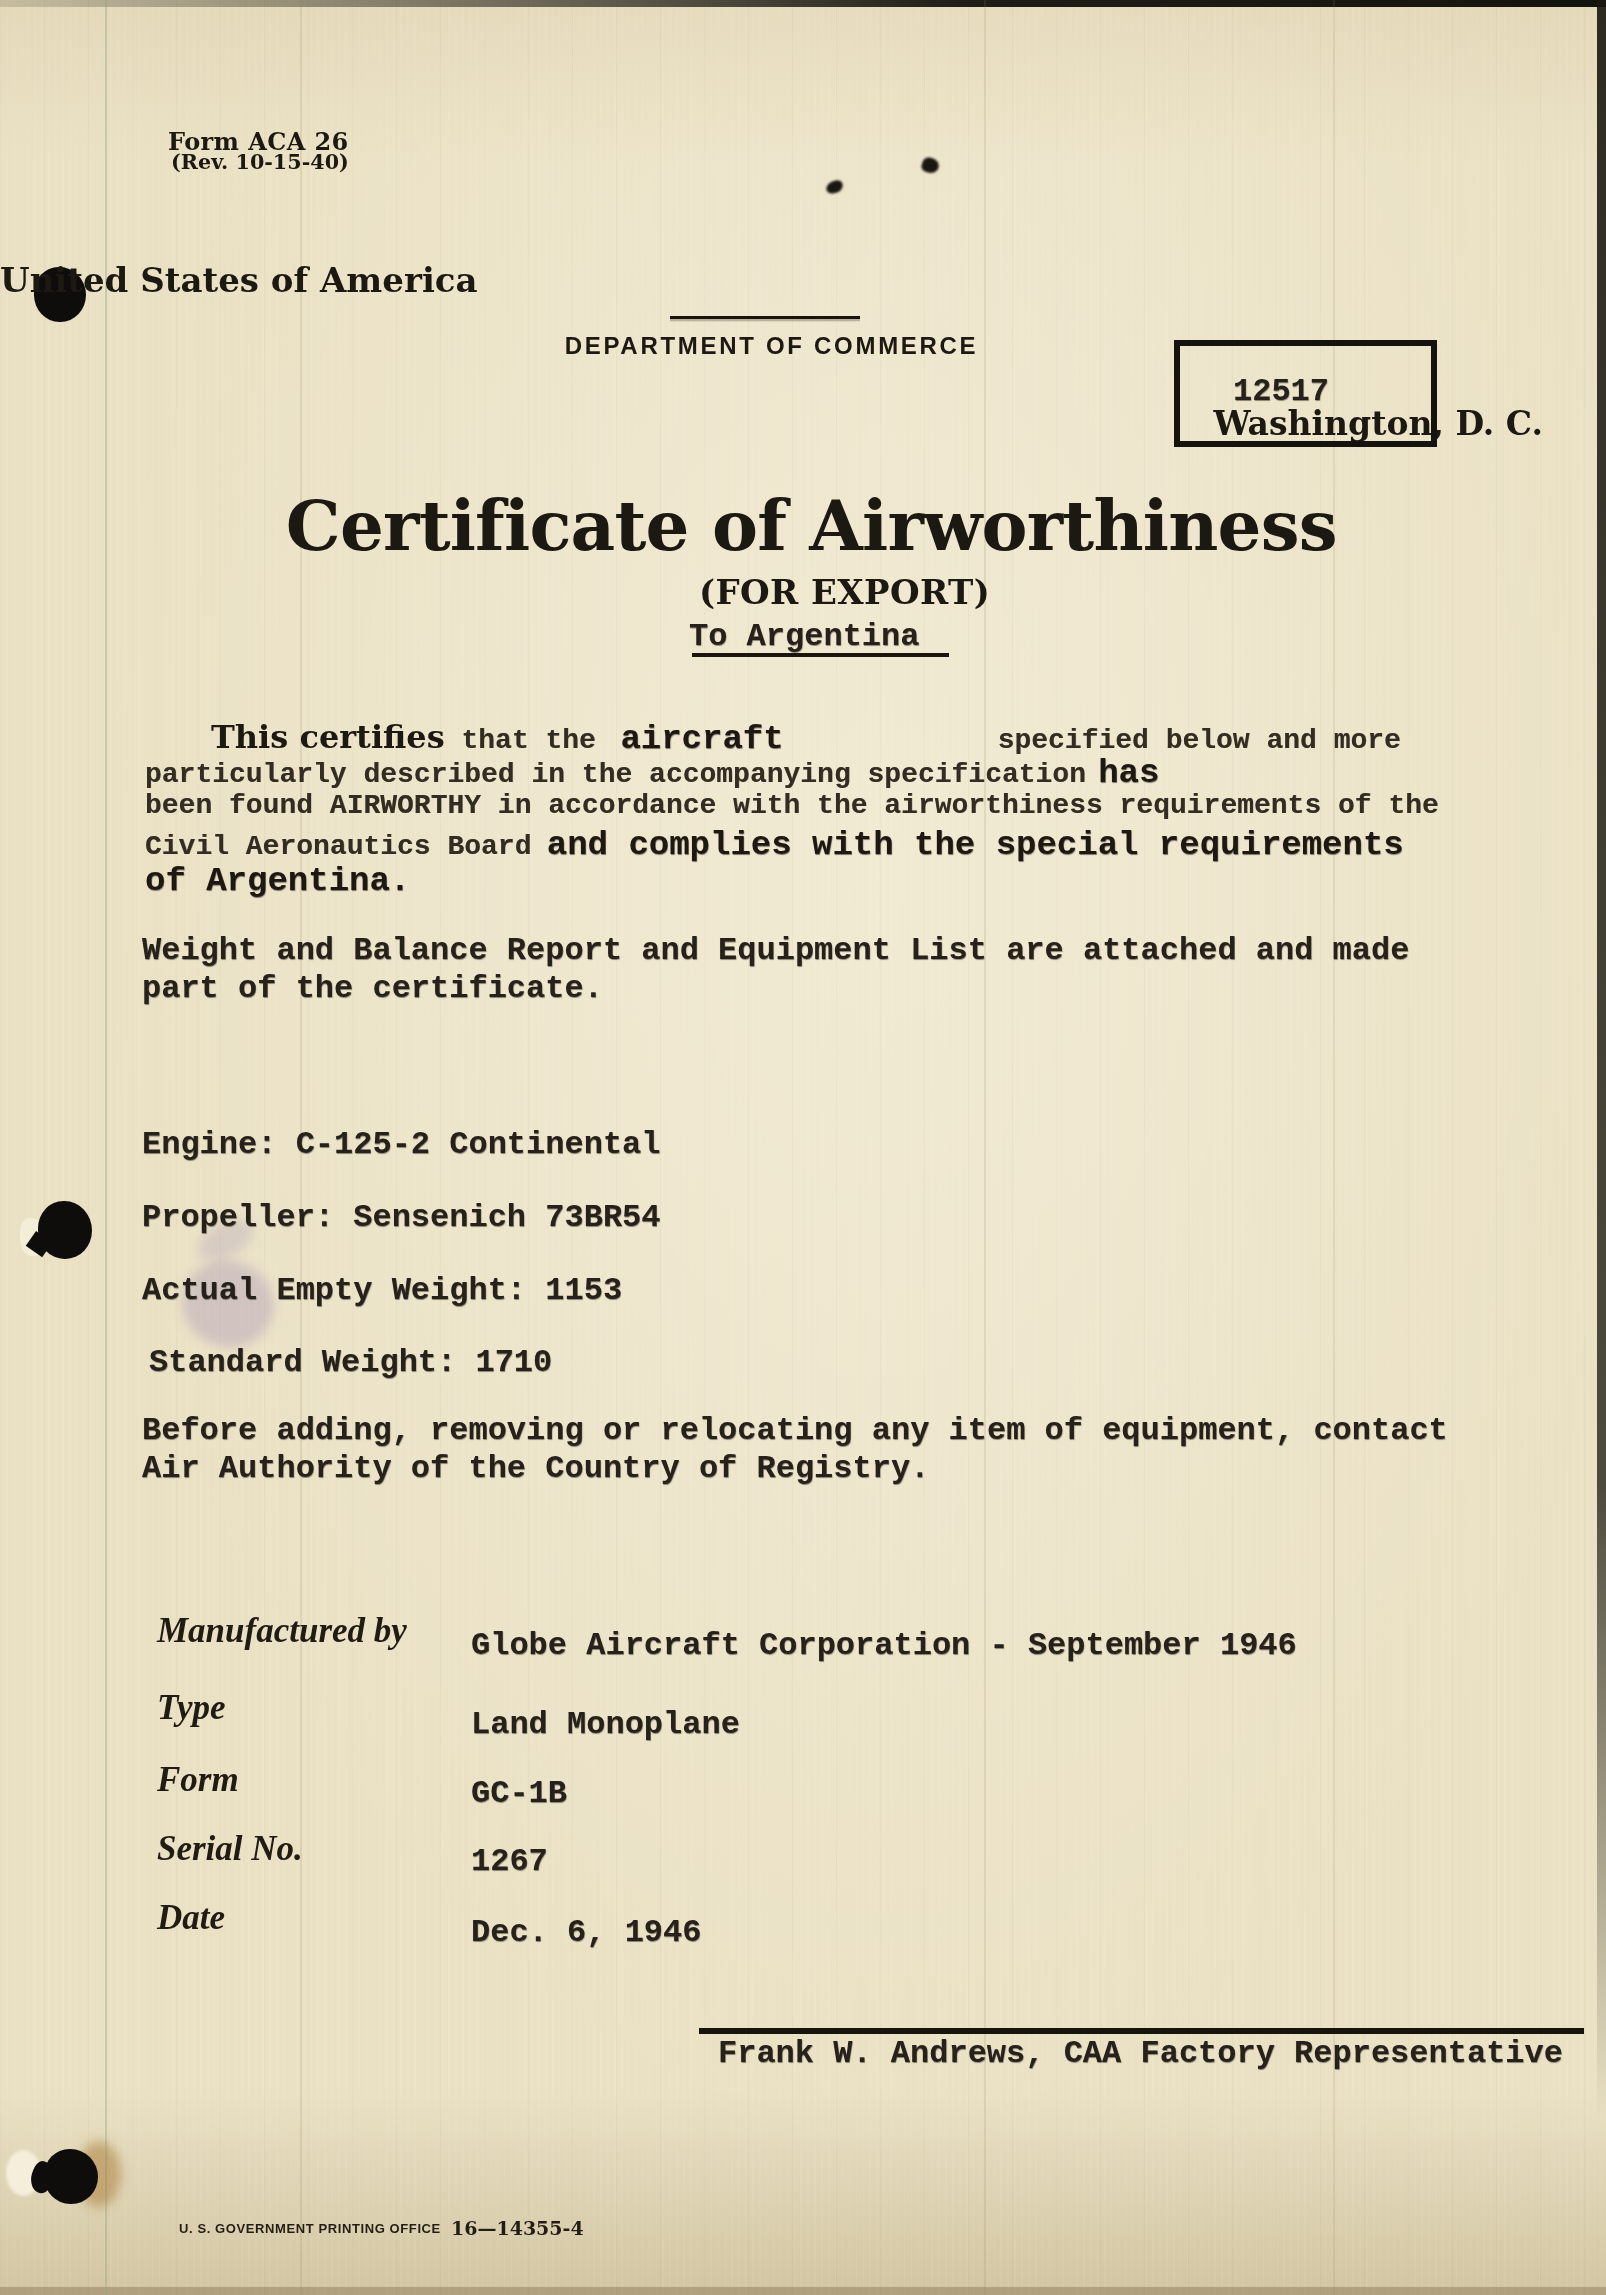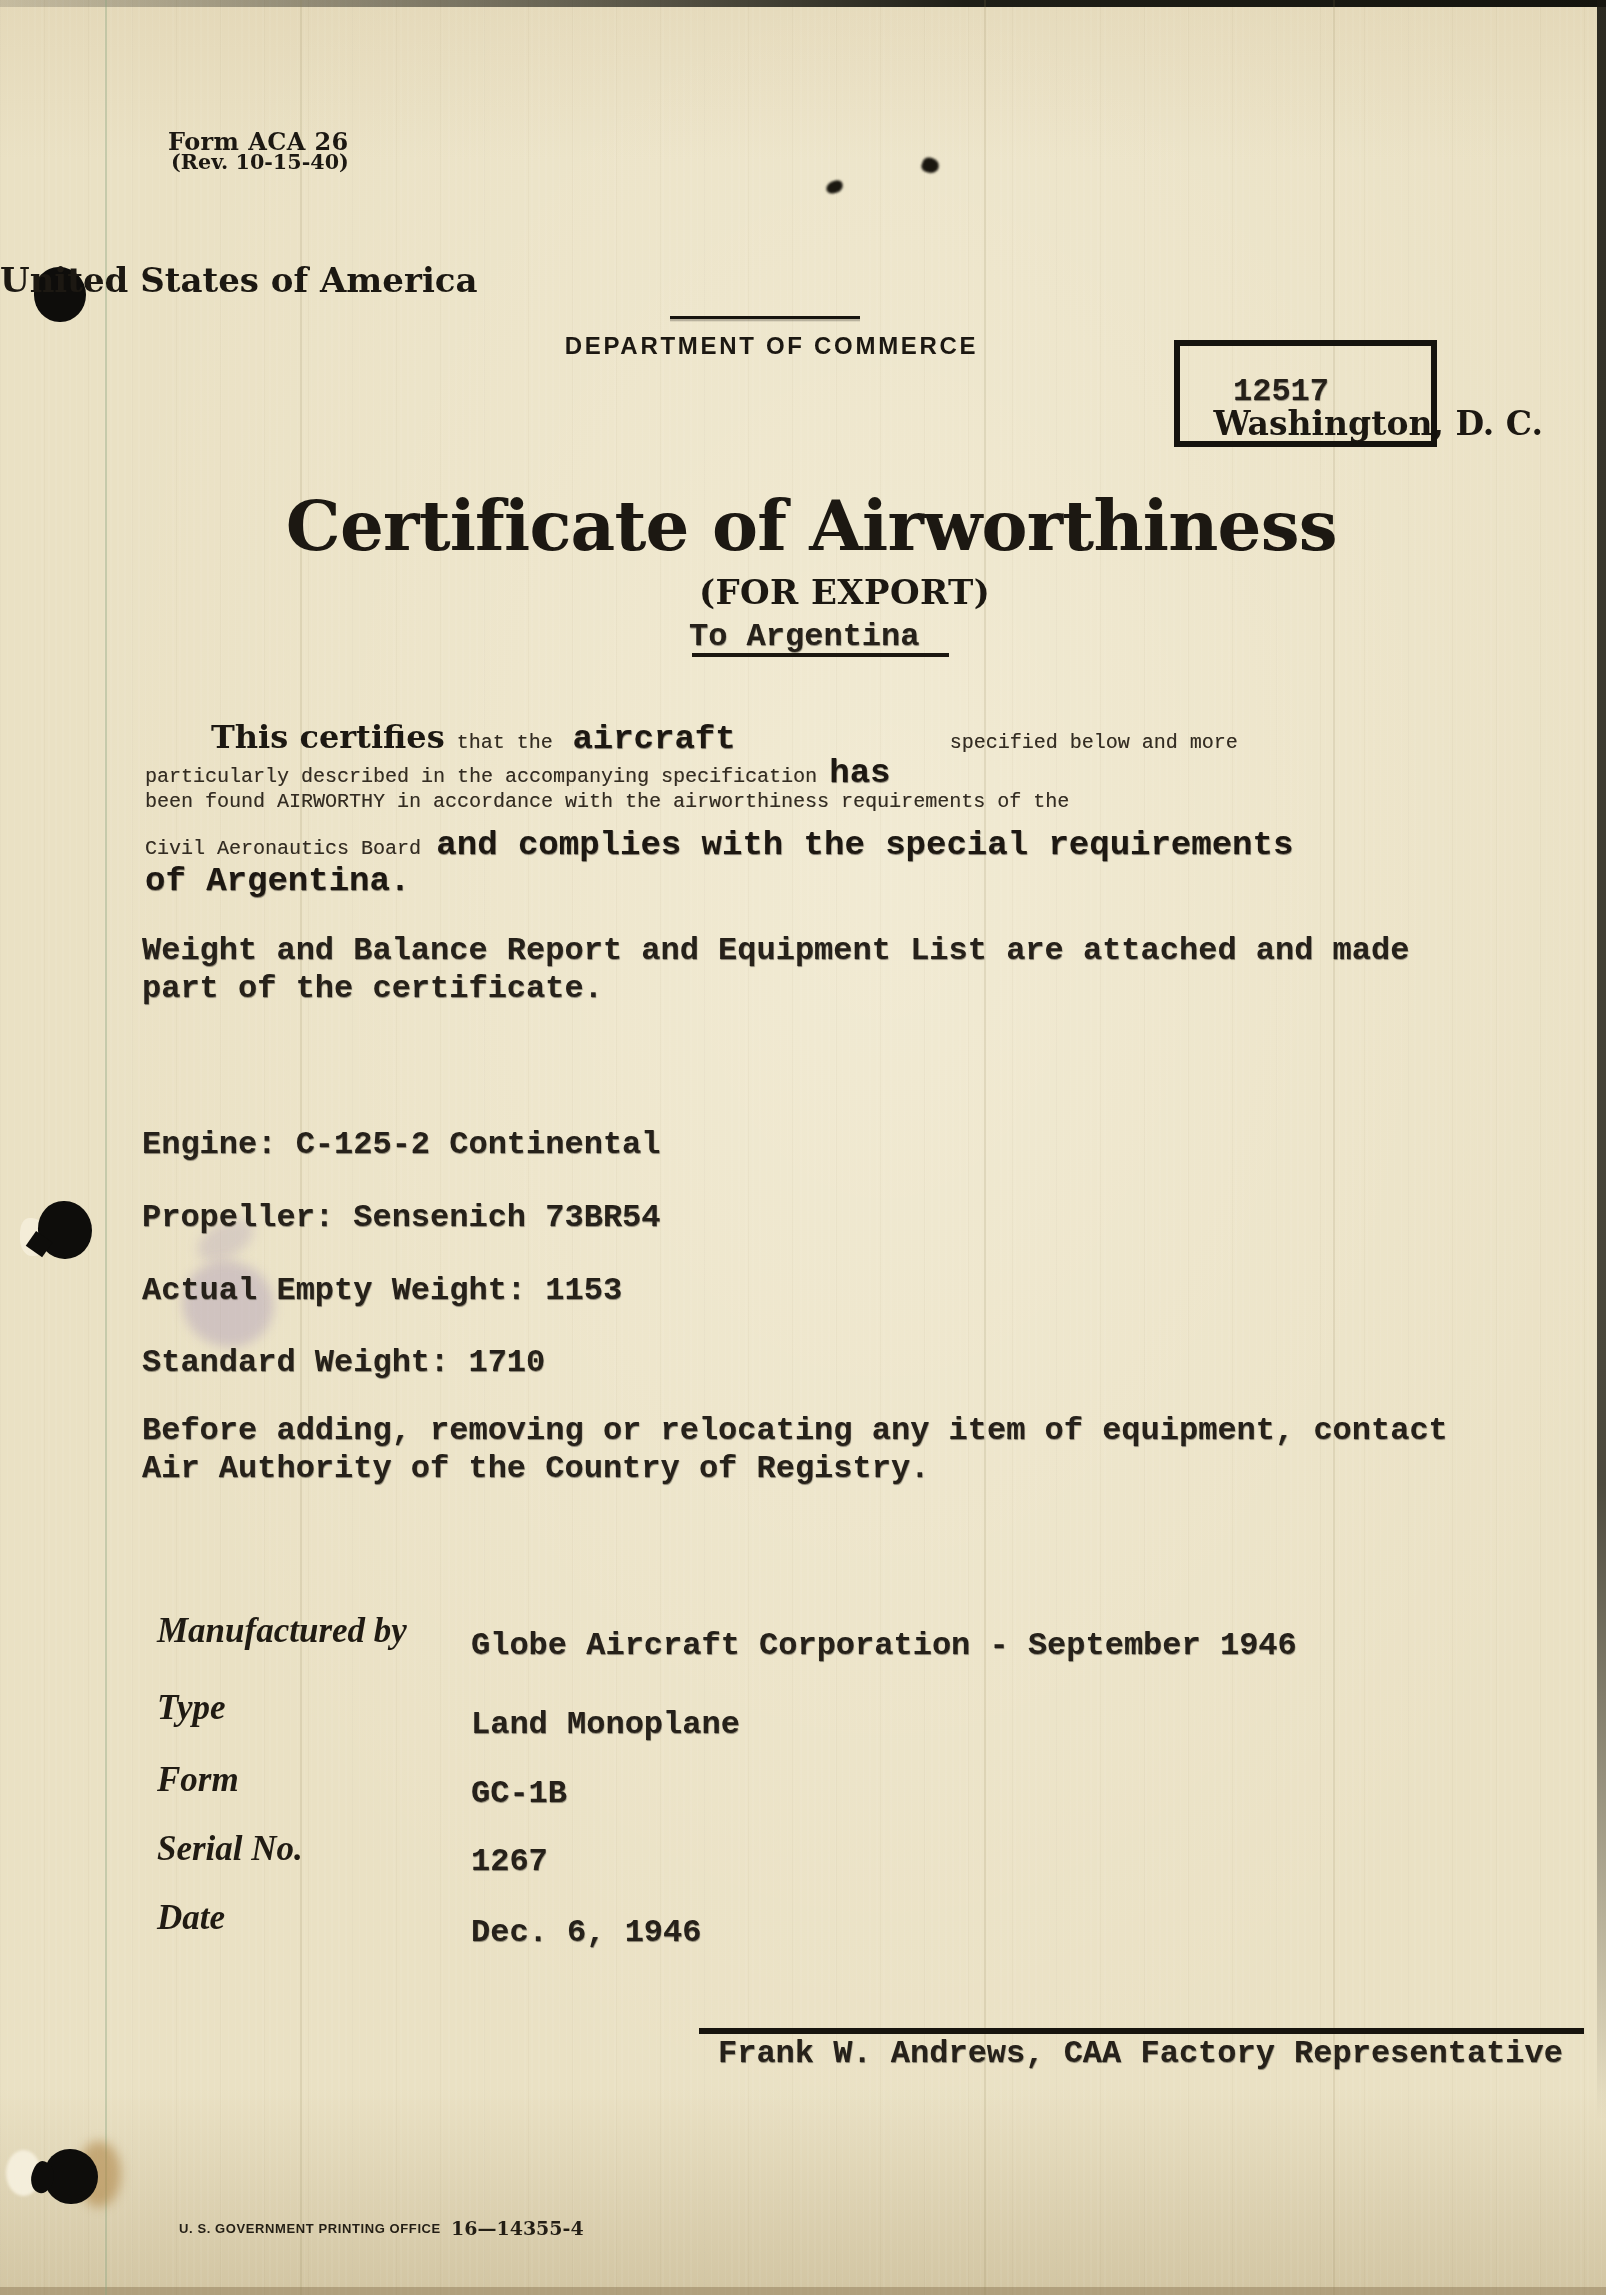--- a/index.html
+++ b/index.html
@@ -15,21 +15,21 @@
       linear-gradient(180deg, rgba(214,196,158,0.30), rgba(0,0,0,0) 7%, rgba(0,0,0,0) 91%, rgba(165,145,100,0.35)),
       radial-gradient(ellipse at 55% 38%, rgba(255,252,240,0.35), rgba(0,0,0,0) 65%);
     font-family:"Liberation Serif", serif;
     color:#1c1812;
   }
   
   .blackletter{font-family:"DejaVu Serif","Liberation Serif",serif;font-weight:700;}
   .gothic{font-family:"Liberation Sans",sans-serif;font-weight:700;}
   .preprint{
     font-family:"Liberation Mono","DejaVu Sans Mono",monospace;
-    font-weight:400;font-size:20px;color:#332c22;
+    font-weight:700;font-size:28px;color:#332c22;
     text-shadow:0.3px 0.3px 0.5px rgba(51,44,34,0.45);
     margin-top:46px;
   }
   .typed{
     font-family:"Liberation Mono","DejaVu Sans Mono",monospace;
     font-weight:700;font-size:32px;color:#26211a;
     text-shadow:0.5px 0.5px 0.8px rgba(38,33,26,0.5);
   }
   .insert{ 
     font-family:"Liberation Mono","DejaVu Sans Mono",monospace;
@@ -104,21 +104,21 @@
 
   <div class="abs typed" style="left:142px;top:932px;">
     <div class="line50">Weight and Balance Report and Equipment List are attached and made</div>
     <div class="line50">part of the certificate.</div>
   </div>
 
 
   <div class="abs typed" style="left:142px;top:1126px;">Engine: C-125-2 Continental</div>
   <div class="abs typed" style="left:142px;top:1199px;">Propeller: Sensenich 73BR54</div>
   <div class="abs typed" style="left:142px;top:1272px;">Actual Empty Weight: 1153</div>
-  <div class="abs typed" style="left:142px;top:1344px;">Standard Weight: 1710</div>
+  <div class="abs typed" style="left:149px;top:1344px;">Standard Weight: 1710</div>
 
   <div class="abs typed" style="left:142px;top:1412px;">
     <div class="line50">Before adding, removing or relocating any item of equipment, contact</div>
     <div class="line50">Air Authority of the Country of Registry.</div>
   </div>
 
   <div class="abs itlabel" style="left:157px;top:1611px;">Manufactured by</div>
   <div class="abs typed" style="left:471px;top:1627px;">Globe Aircraft Corporation - September 1946</div>
 
   <div class="abs itlabel" style="left:157px;top:1688px;">Type</div>

